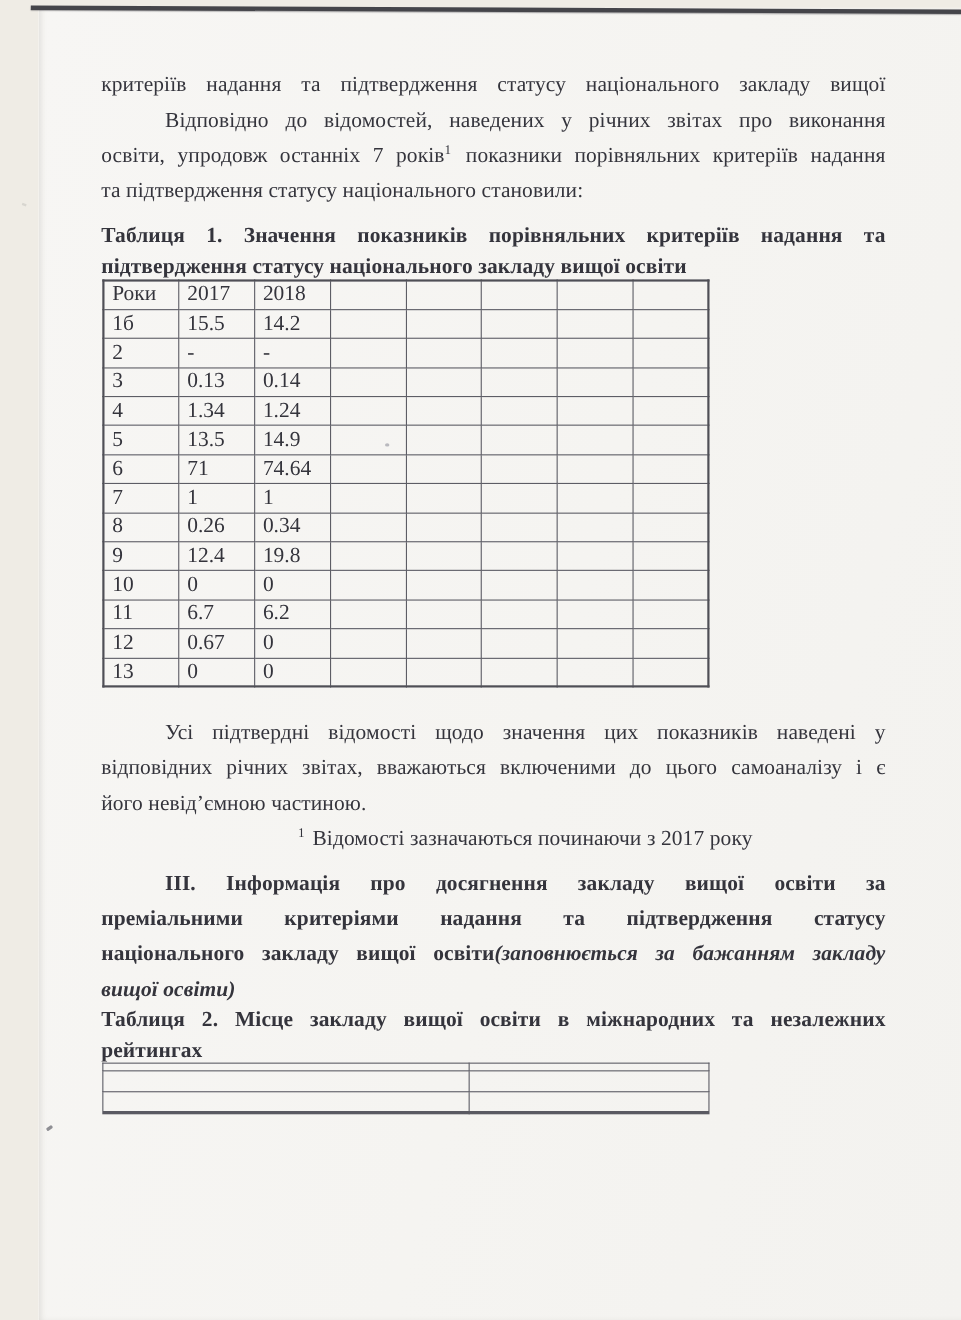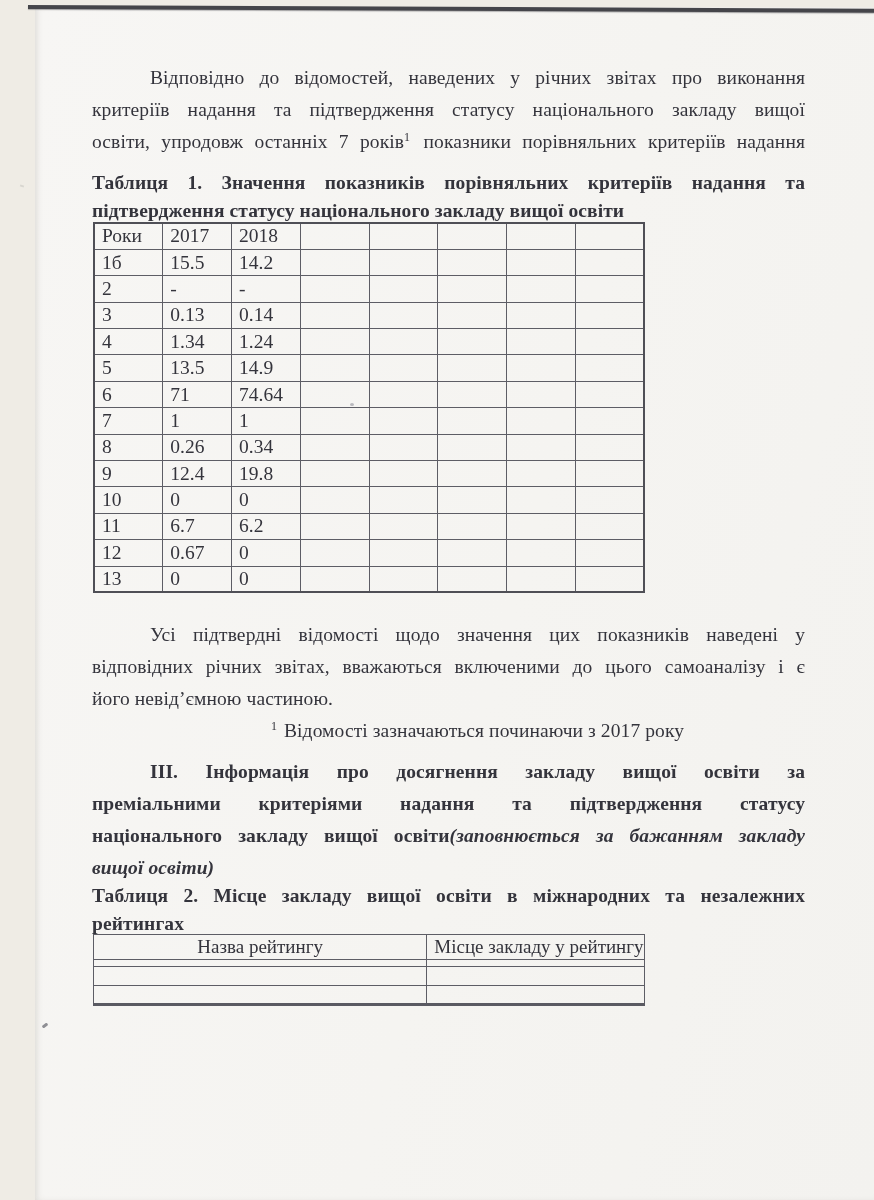--- a/index.html
+++ b/index.html
@@ -97,23 +97,24 @@
 <div class="stage">
   <div class="paper"></div>
   <div class="scan-line"></div>
   <div class="speck speck1"></div>
   <div class="speck speck2"></div>
   <div class="speck speck3"></div>
 
   <div class="content">
 
     <div class="blk-intro">
+      <div class="line jl">критеріїв надання та підтвердження статусу національного закладу вищої</div>
       <div class="line jl indent">Відповідно до відомостей, наведених у річних звітах про виконання</div>
-      <div class="line jl">критеріїв надання та підтвердження статусу національного закладу вищої</div>
       <div class="line jl"><span>освіти, упродовж останніх 7 років</span><sup class="fn">1</sup><span> показники порівняльних критеріїв надання</span></div>
+      <div class="line">та підтвердження статусу національного становили:</div>
     </div>
 
     <div class="blk-cap1 caption">
       <div class="line jl bold">Таблиця 1. Значення показників порівняльних критеріїв надання та</div>
       <div class="line bold">підтвердження статусу національного закладу вищої освіти</div>
     </div>
 
     <table class="t1 blk-table1">
       <colgroup>
         <col style="width:12.5%">
@@ -292,24 +293,20 @@
       <div class="line jl bold">Таблиця 2. Місце закладу вищої освіти в міжнародних та незалежних</div>
       <div class="line bold">рейтингах</div>
     </div>
 
     <table class="t2 blk-table2">
       <colgroup>
         <col style="width:60.5%">
           <col style="width:39.5%">
       </colgroup>
       <thead>
-        <tr>
-            <td>Назва рейтингу</td>
-            <td>Місце закладу у рейтингу</td>
-          </tr>
         <tr class="spacer-row">
             <td></td>
             <td></td>
           </tr>
       </thead>
       <tbody>
           <tr class="data">
             <td></td>
             <td></td>
           </tr>

